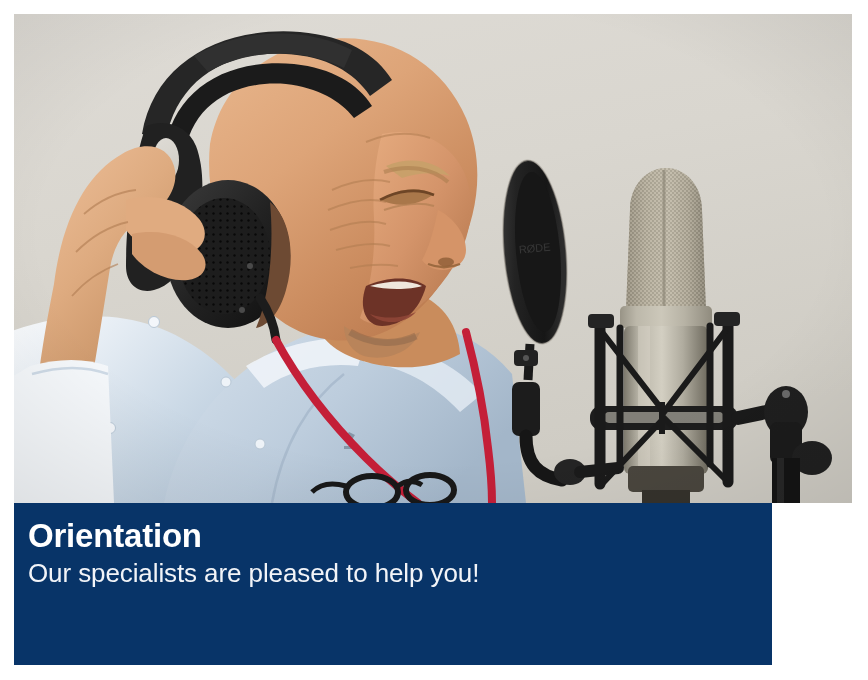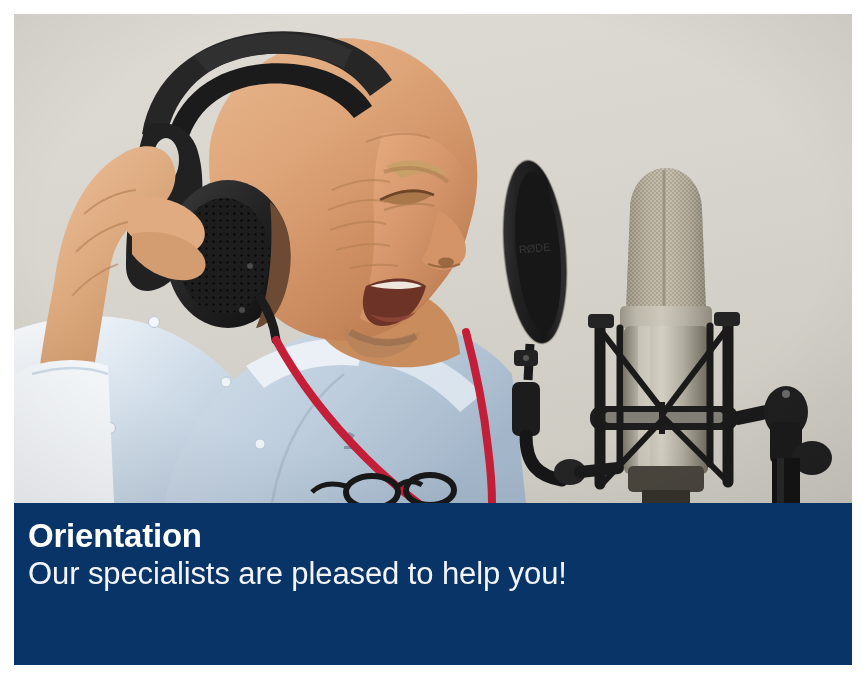--- a/index.html
+++ b/index.html
@@ -36,42 +36,42 @@
     background: #d8d5cf;
   }
 
   .photo-svg { display: block; width: 838px; height: 489px; }
 
   
   .caption-bar {
     position: absolute;
     left: 0;
     top: 489px;
-    width: 838px;
+    width: 758px;
     height: 162px;
     background: #083468;
     box-sizing: border-box;
     padding: 14px 0 0 14px;
   }
 
   .caption-title {
     font-family: "Liberation Sans", sans-serif;
     font-weight: bold;
     font-size: 33px;
     line-height: 38px;
     color: #ffffff;
     letter-spacing: -0.2px;
     margin: 0;
     white-space: nowrap;
   }
 
   .caption-subtitle {
     font-family: "Liberation Sans", sans-serif;
     font-weight: normal;
-    font-size: 31px;
+    font-size: 26px;
     line-height: 37px;
     color: #f2f4f8;
     letter-spacing: -0.1px;
     margin: 0;
     white-space: nowrap;
   }
 </style>
 </head>
 <body>
 

